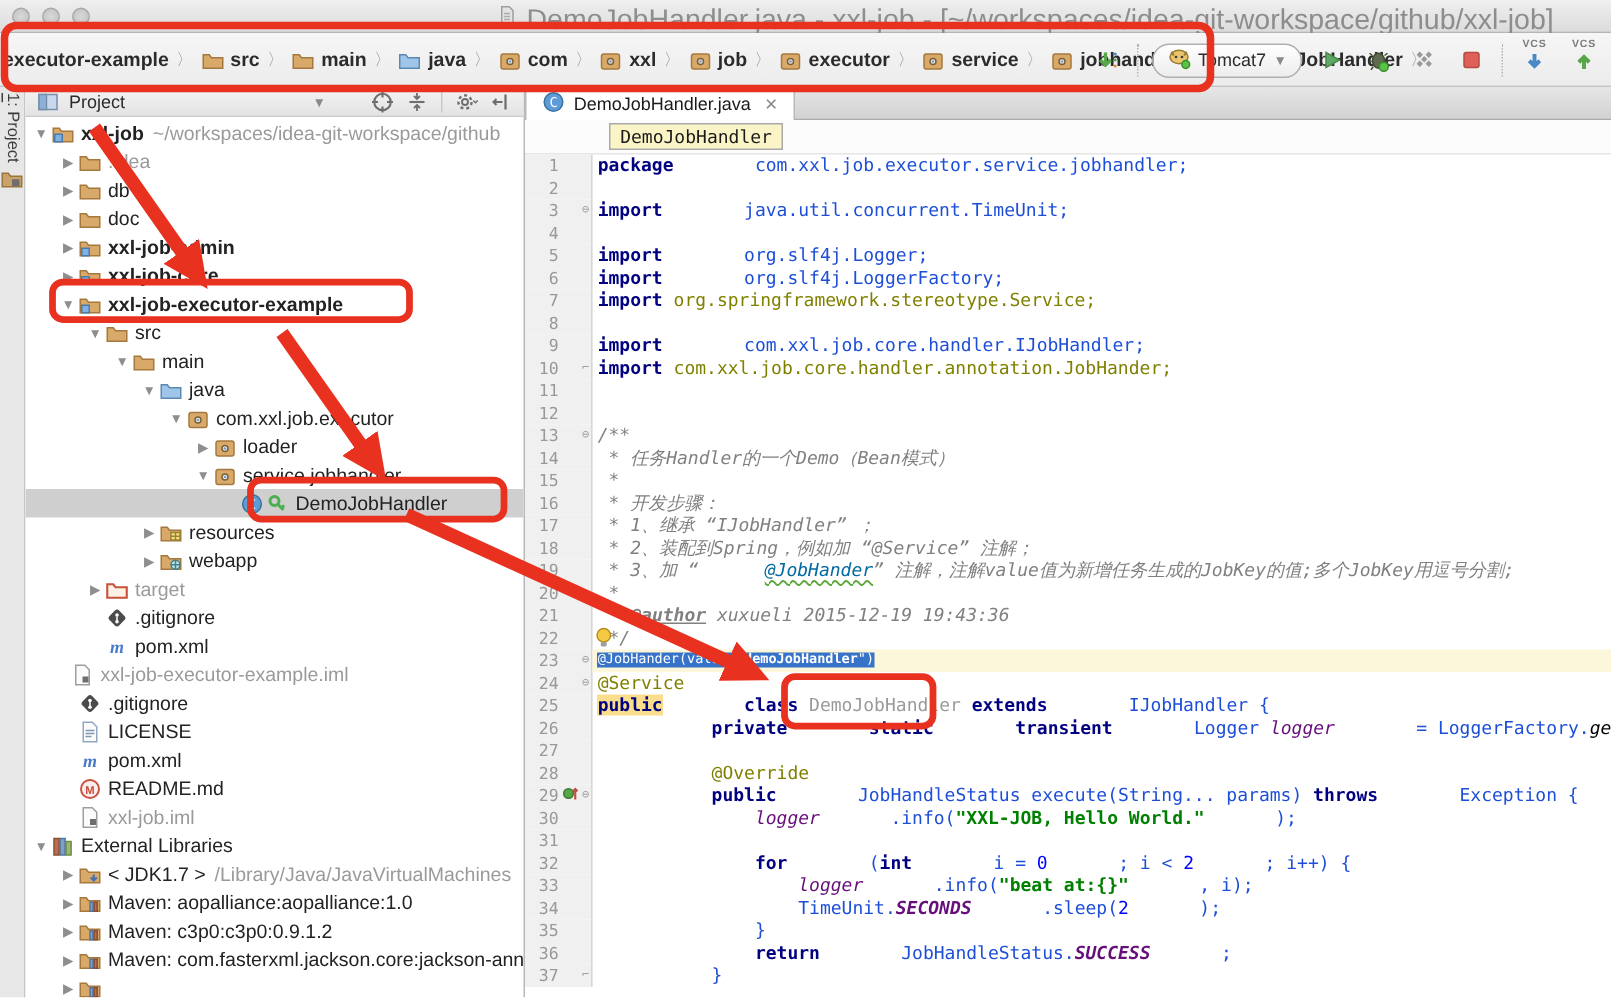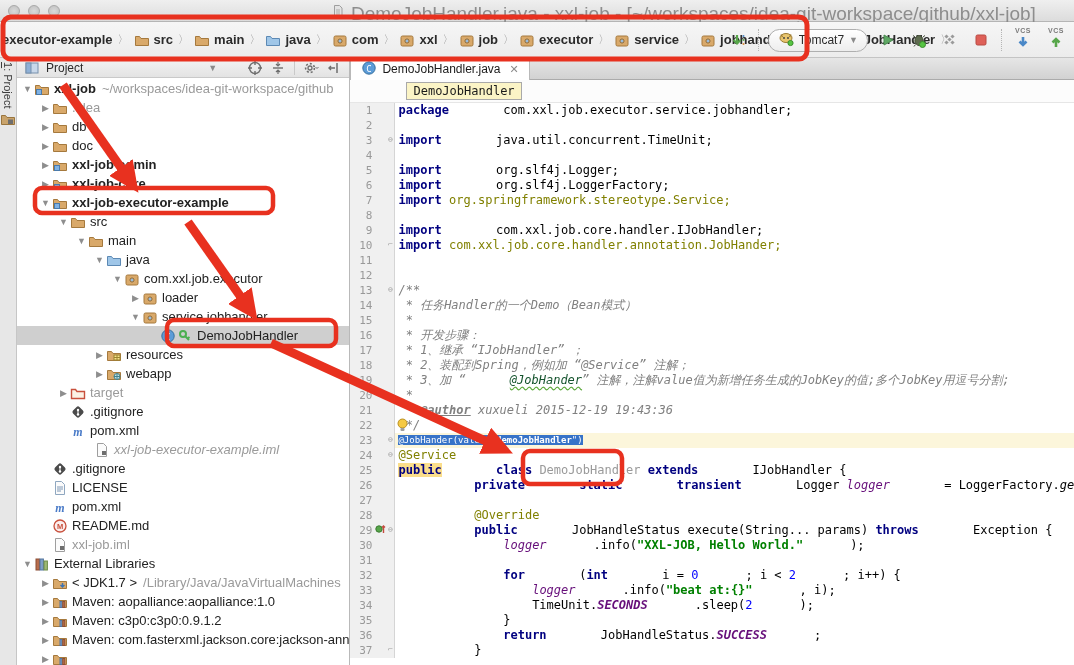--- a/index.html
+++ b/index.html
@@ -81,25 +81,25 @@
   .ln { height:15px; display:flex; line-height:15px; }
   .gut { width:24px; background:#F0F0F0; color:#999; text-align:right; padding-right:2px;
          flex:0 0 24px; font-size:11px; }
   .gmark { width:12px; background:#F0F0F0; flex:0 0 12px; position:relative; }
   .gfold { width:9px; background:#F0F0F0; border-right:1px solid #D5D5D5; flex:0 0 9px;
            color:#A0A0A0; font-size:8px; text-align:center; line-height:14px; }
   .txt { flex:1; padding-left:3px; white-space:pre; }
   .ln.caret .txt { background:#FCF6DB; }
 
   .kw   { color:#000080; font-weight:bold; }
-  .pl   { color:#000000;margin-left:47px; }
+  .pl   { color:#1d4ed8;margin-left:47px; }
   .str  { color:#008000; font-weight:bold; }
   .num  { color:#0000FF; }
   .cm   { color:#808080; font-style:italic; }
-  .cmw  { color:#14532d; font-style:italic; text-decoration:underline wavy #5BA839;
+  .cmw  { color:#0369a1; font-style:italic; text-decoration:underline wavy #5BA839;
           text-underline-offset:2px;padding-left:44px; }
   .dt   { color:#808080; font-style:italic; font-weight:bold; text-decoration:underline; }
   .ann  { color:#808000; }
   .fld  { color:#660E7A; font-style:italic; }
   .sfld { color:#660E7A; font-style:italic; font-weight:bold; }
   .mth  { color:#000; font-style:italic; }
   .olv  { color:#808000; }
   .gry  { color:#9A9A9A; }
   .hlk  { color:#000080; font-weight:bold; background:#FBDE8B; }
   .selt { background:#3773C8; color:#FFFFFF; }
@@ -546,21 +546,21 @@
           </div>
           <div class="row" style="padding-left: 40px;">
             <span class="chev"></span>
             <span class="ticon">
               <svg width="16" height="16" viewBox="0 0 16 16">
                 <text x="8" y="12.5" font-size="12" font-style="italic" font-weight="bold" font-family="Liberation Serif,serif" fill="#4A7BC8" text-anchor="middle">m</text>
               </svg>
             </span>
             <span class="lbl">pom.xml</span>
           </div>
-          <div class="row" style="padding-left: 64px; font-style: italic;">
+          <div class="row" style="padding-left: 17px;">
             <span class="chev"></span>
             <span class="ticon">
               <svg width="16" height="16" viewBox="0 0 16 16">
                 <path d="M3.5 1.5h6l3 3v10h-9z" fill="#FBFBFB" stroke="#9E9E9E"></path>
                 <rect x="8" y="9" width="4" height="4" fill="#6E6E6E"></rect>
               </svg>
             </span>
             <span class="lbl g">xxl-job-executor-example.iml</span>
           </div>
           <div class="row" style="padding-left: 22px;">

